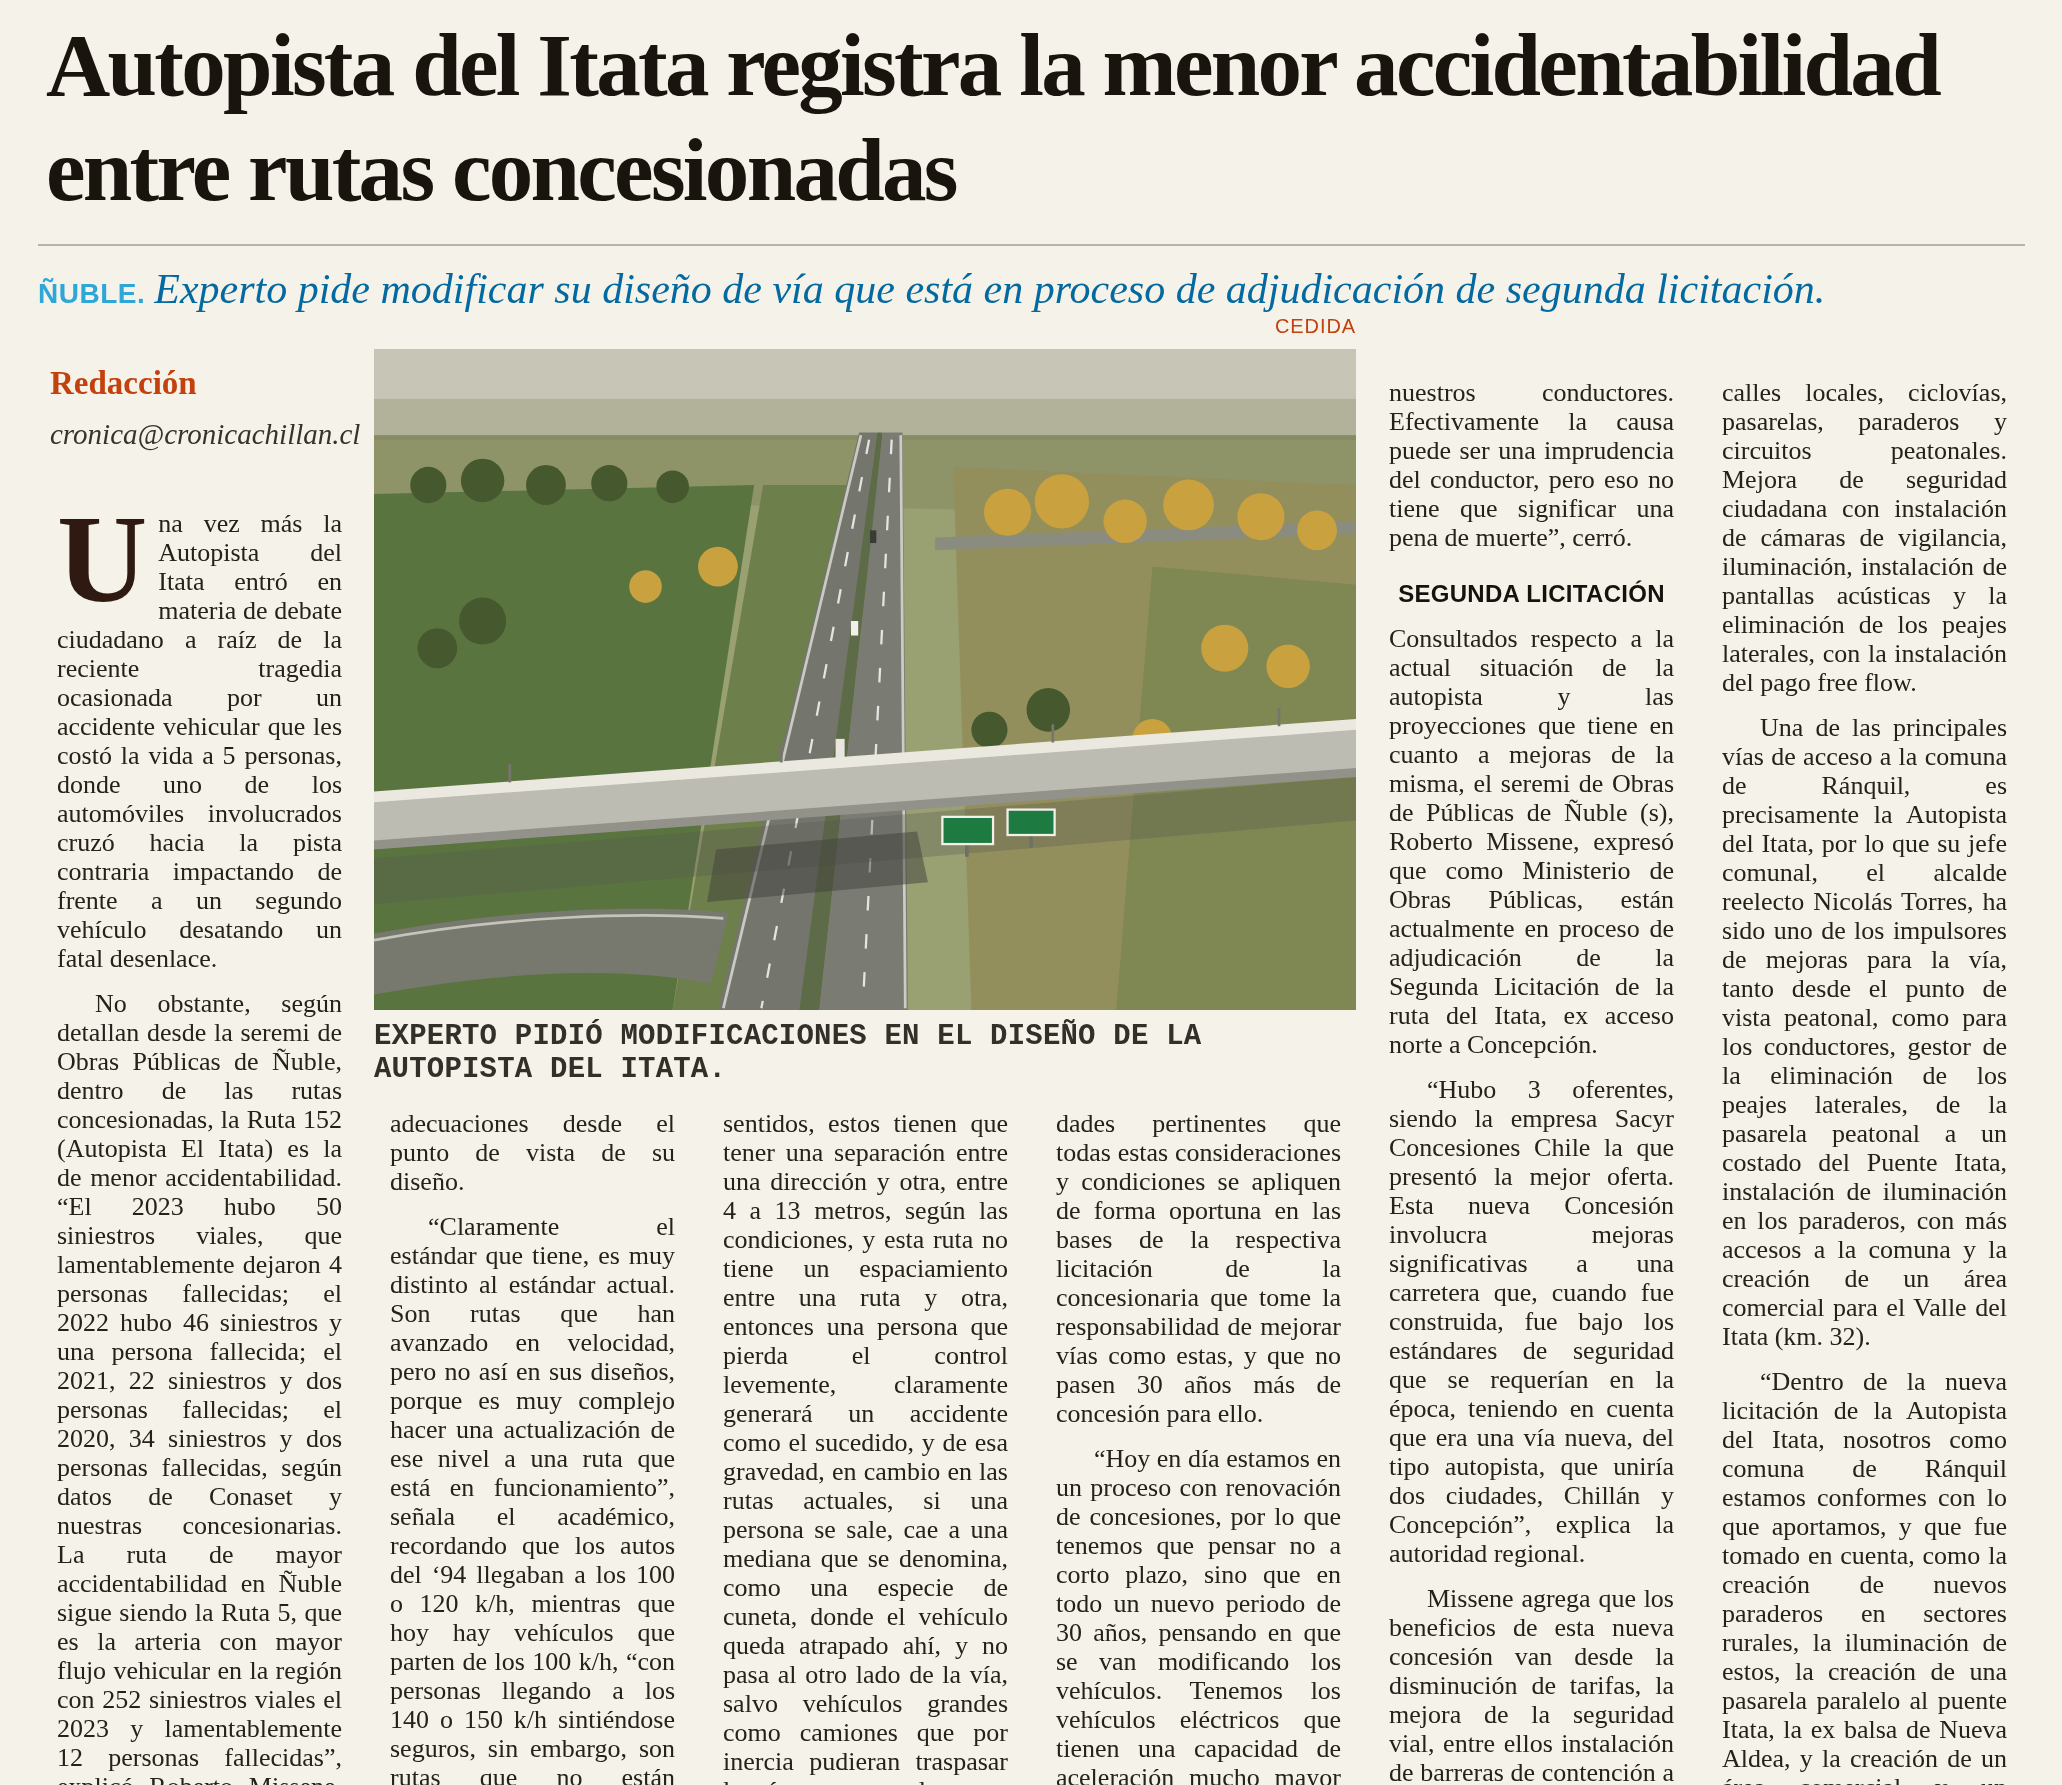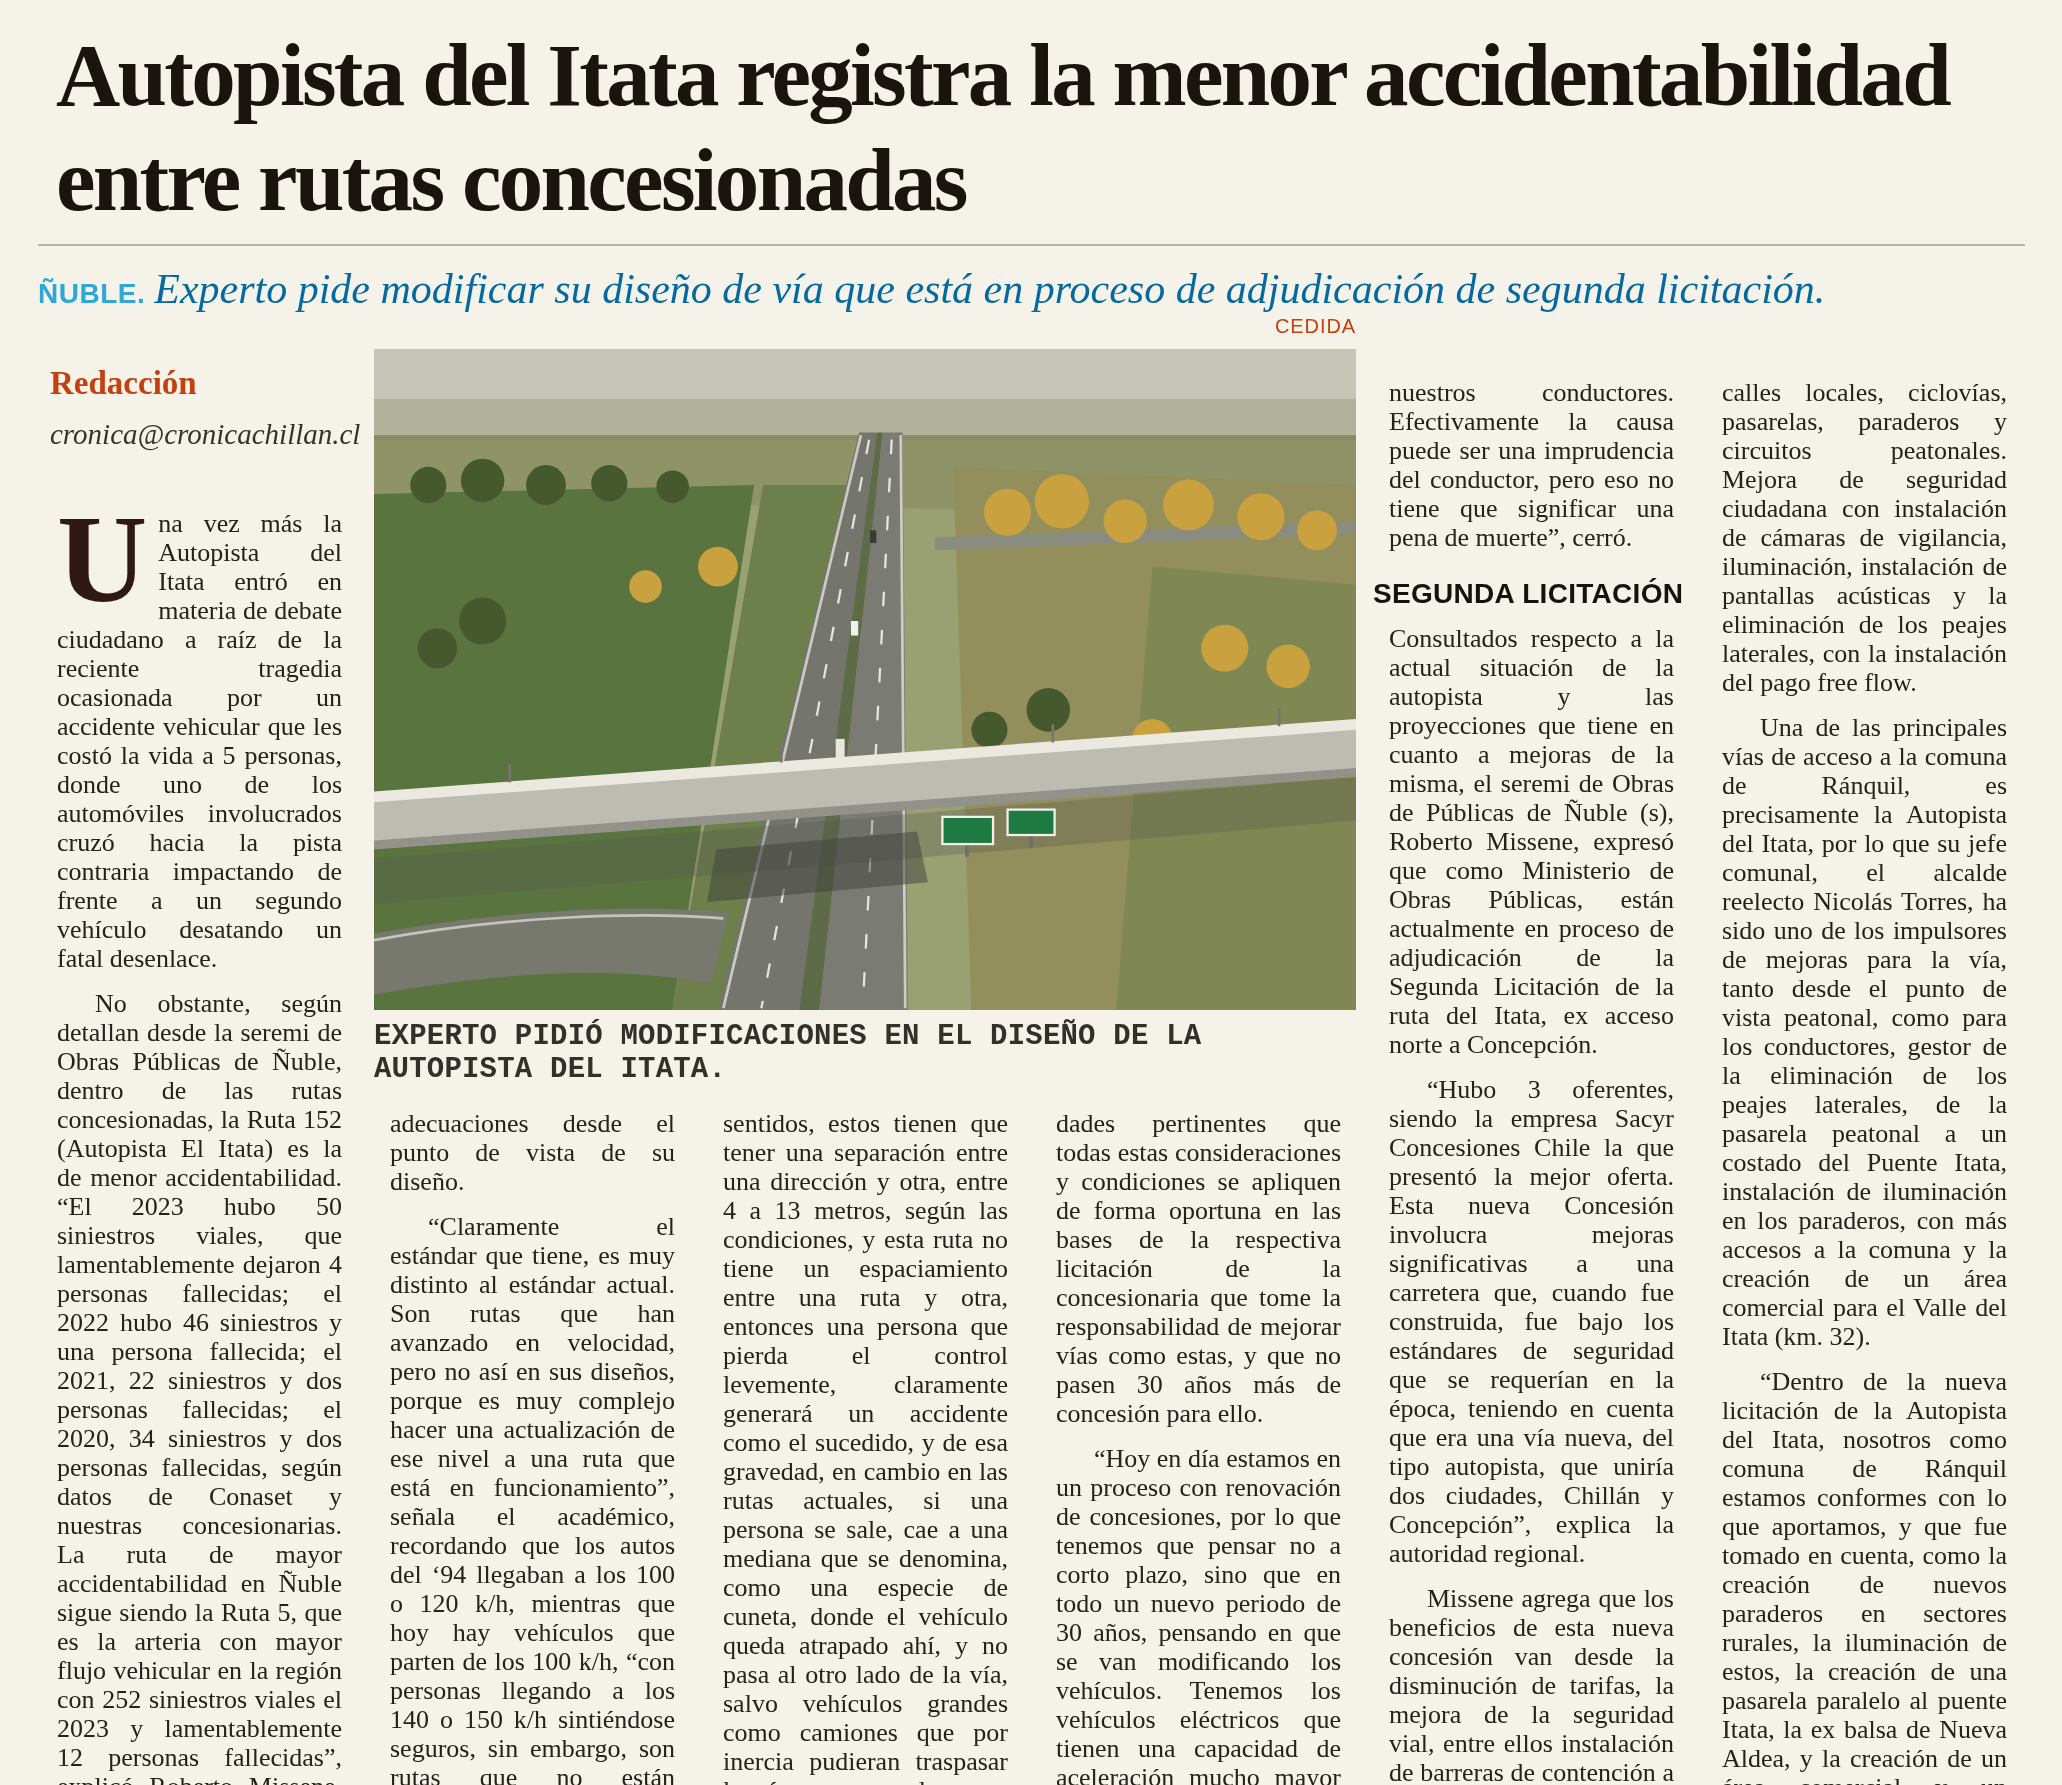--- a/index.html
+++ b/index.html
@@ -1,37 +1,37 @@
 <!DOCTYPE html>
 <html lang="es" style="font-size:14.5px"><head>
 <meta charset="utf-8">
 <style>
   html,body{margin:0;padding:0;background:#e8e5dd;}
   .page{position:relative;width:2063px;height:1786px;background:#f5f2ea;overflow:hidden;
         font-family:"Liberation Serif",serif;color:#24201a;}
-  .headline{position:absolute;left:38px;top:5.4px;width:1972px;margin:18px;
+  .headline{position:absolute;left:38px;top:5.4px;width:1972px;margin:8px;
         font-size:89px;line-height:105px;font-weight:700;letter-spacing:-2.7px;color:#1a140e;}
   .rule{position:absolute;left:38px;top:244px;width:1987px;height:1.8px;background:#b7b3a9;}
   .deck{position:absolute;left:38px;top:261px;width:1987px;font-size:42px;line-height:56px;}
   .kicker{font-family:"Liberation Sans",sans-serif;font-weight:700;font-size:28px;letter-spacing:0.5px;}
   .deck-text{font-style:italic;color:#0369a1;padding-left:9px;}
   .byline{position:absolute;left:50px;top:365px;font-size:33px;font-weight:700;color:#c2410c;}
   .byline-email{position:absolute;left:50px;top:418px;font-size:29px;font-style:italic;color:#383329;}
   .credit{position:absolute;left:374px;top:315px;width:982px;text-align:right;
         font-family:"Liberation Sans",sans-serif;font-size:20px;letter-spacing:0.9px;color:#c2410c;}
   .photo{position:absolute;left:374px;top:349px;width:982px;height:661px;background:#8a8f66;}
   .photo svg{display:block;width:100%;height:100%;}
   .caption{position:absolute;left:374px;top:1020px;width:982px;
         font-family:Liberation Mono, monospace;font-size:29px;font-weight:600;color:#33302a;letter-spacing:0.2px;}
   .col{position:absolute;width:317px;font-size:26px;line-height:29px;text-align:justify;
         color:#25211b;hyphens:auto;-webkit-hyphens:auto;}
   .col p{margin:16px;}
   .col p.indent{text-indent:38px;}
-  .sec-head{font-family:"Liberation Sans",sans-serif;font-weight:700;font-size:28px;
-        color:#16130f;margin:27px 0 9px 0;letter-spacing:0.3px;text-align:left;}
+  .sec-head{font-family:"Liberation Sans",sans-serif;font-weight:700;font-size:24px;
+        color:#16130f;margin:27px 0 9px 0;letter-spacing:0.3px;text-align:center;}
   .dropcap{float:left;font-size:125px;line-height:90px;height:87px;padding:5.4px 11px 0 0;
         font-weight:700;color:#2e1a10;}
   #col-0{left:41px;  top:493px; height:1285px;}
   #col-1{left:374px; top:1093px;height:688px;}
   #col-2{left:707px; top:1093px;height:688px;}
   #col-3{left:1040px;top:1093px;height:688px;}
   #col-4{left:1373px;top:362px; height:1418px;}
   #col-5{left:1706px;top:362px; height:1418px;}
 </style>
 </head>

